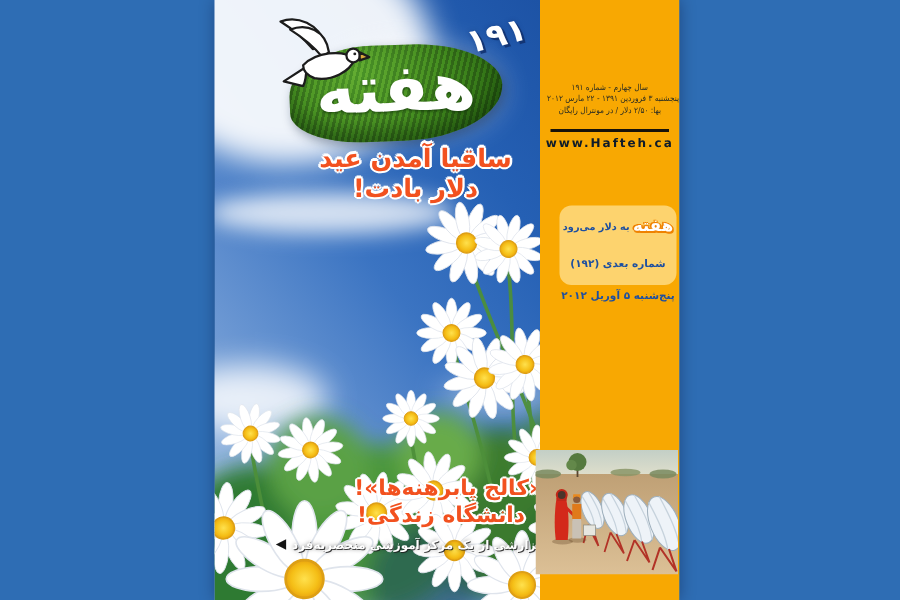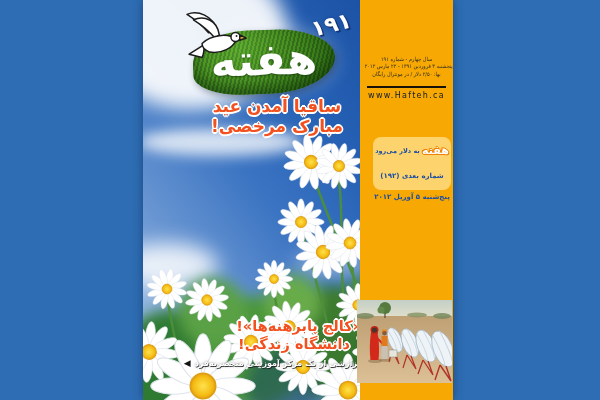--- a/index.html
+++ b/index.html
@@ -49,21 +49,21 @@
      text-shadow:.6px .6px 0 rgba(30,30,30,.85),0 0 3px rgba(0,0,0,.5);}
   .feat-sub .arrow{color:#141414;font-size:9px;line-height:9px;
      text-shadow:0 0 2px rgba(255,255,255,.7);}
   
   .sidebar{position:absolute;left:217px;top:0;width:93px;height:400px;background:#f8a802;z-index:5;}
   .info{position:absolute;top:56px;left:0;width:100%;text-align:center;color:#2b2d22;
      font-size:5.5px;line-height:7.4px;transform:scaleX(.9);transform-origin:50% 0;}
   .info div{white-space:nowrap;}
   .rule{position:absolute;top:86px;left:7px;width:79px;height:1.5px;background:#17130a;}
   .website{position:absolute;top:91px;left:0;width:100%;text-align:center;color:#0e1b2a;
-     font-weight:normal;font-size:8px;letter-spacing:1.3px;}
+     font-weight:bold;font-size:8px;letter-spacing:1.3px;}
   .notice{position:absolute;top:137px;left:13px;width:78px;height:53px;background:#fdd36e;
      border-radius:8px;text-align:center;color:#1d4fa0;font-weight:bold;}
   .notice .row1{margin-top:7px;font-size:6.5px;direction:rtl;}
   .notice .brand{font-size:11px;color:#fff;vertical-align:-1px;
      text-shadow:-1px 0 0 #ef8200,1px 0 0 #ef8200,0 -1px 0 #ef8200,0 1px 0 #ef8200,
                  1px 1px 0 #ef8200,-1px -1px 0 #ef8200;}
   .notice .row2{margin-top:15px;font-size:7px;direction:rtl;}
   .notice .row3{margin-top:13px;font-size:7px;direction:rtl;}
   .photo{position:absolute;left:214px;top:300px;z-index:6;}
   .rtl{direction:rtl;unicode-bidi:plaintext;}
@@ -160,21 +160,21 @@
       </g>
       <circle cx="52" cy="25" r="0.9" fill="#222"></circle>
     </svg>
     <div class="logo-blob">
       <span class="logo-text">هفته</span>
     </div>
     <div class="issue-num rtl">۱۹۱</div>
 
     <div class="headline">
       <div class="outline-w rtl">ساقیا آمدن عید</div>
-      <div class="outline-w rtl">مبارک مرخصی!</div>
+      <div class="outline-w rtl">دلار بادت!</div>
     </div>
 
     <div class="feature">
       <div class="ft ft1 outline-w rtl">«کالج پابرهنه‌ها»!</div>
       <div class="ft ft2 outline-w rtl">دانشگاه زندگی!</div>
       <div class="feat-sub">
         <span class="txt rtl">گزارشی از یک مرکز آموزشی منحصربه‌فرد</span>
         <span class="arrow">◀</span>
       </div>
     </div>

